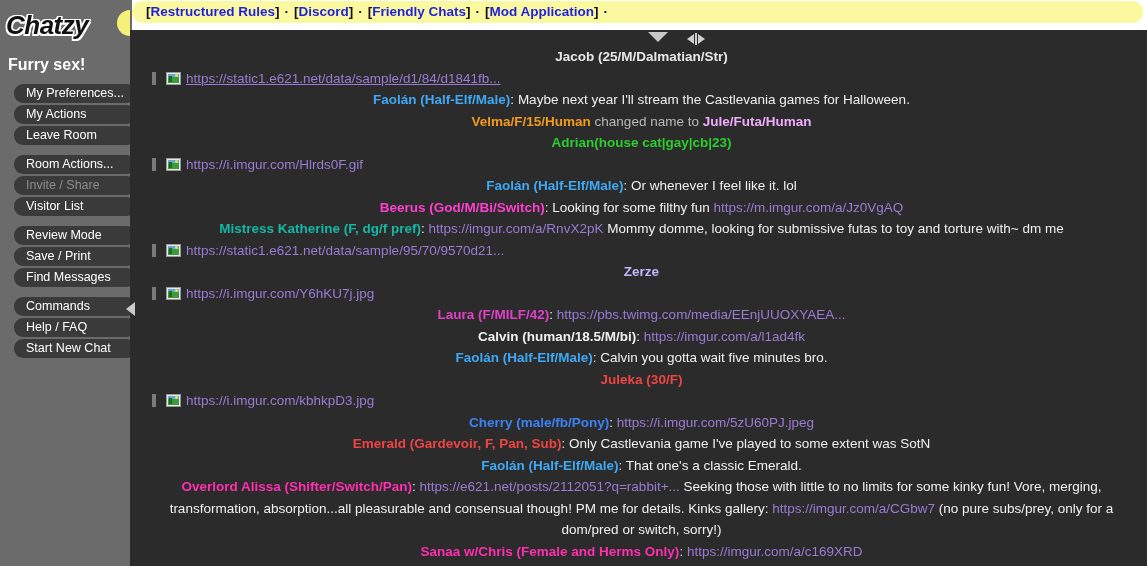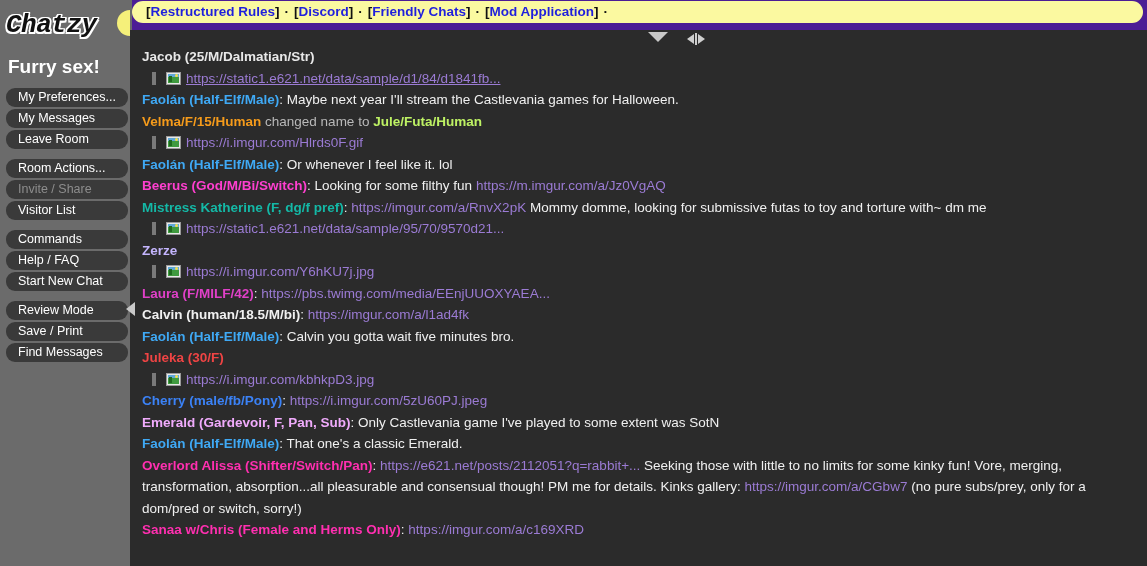--- a/index.html
+++ b/index.html
@@ -25,21 +25,21 @@
     background: #6b6b6b;
     position: relative;
     padding-top: 6px;
   }
   .logo-wrap {
     padding: 4px 0 0 6px;
     position: relative;
     height: 44px;
   }
   .logo {
-    font-family: Liberation Mono, monospace;
+    font-family: Liberation Sans, sans-serif;
     font-weight: bold;
     font-style: italic;
     font-size: 26px;
     color: #111111;
     letter-spacing: -0.5px;
     text-shadow:
       -1.5px -1.5px 0 #ffffff, 1.5px -1.5px 0 #ffffff,
       -1.5px 1.5px 0 #ffffff, 1.5px 1.5px 0 #ffffff,
       0px -1.5px 0 #ffffff, 0px 1.5px 0 #ffffff,
       -1.5px 0px 0 #ffffff, 1.5px 0px 0 #ffffff;
@@ -50,24 +50,24 @@
     position: absolute;
     width: 26px; height: 26px;
     border-radius: 50%;
     background: #f5f07a;
     right: -13px;
     top: 4px;
   }
   .room-title {
     color: #ffffff;
     font-weight: bold;
-    font-size: 19px;
+    font-size: 16px;
     padding: 6px 12px 10px 8px;
   }
-  .btn-group { margin-bottom: 10px; }
+  .btn-group { margin-bottom: 10px; margin-left: 8px; }
   .side-btn {
     display: block;
     width: 122px;
     margin: 0 0 2px 6px;
     height: 19px;
     line-height: 19px;
     background: #3a3a3a;
     color: #ffffff;
     font-size: 12.5px;
     padding-left: 12px;
@@ -102,21 +102,21 @@
     flex: 1;
     height: 566px;
     position: relative;
     background: #6b6b6b;
     padding-left: 2px;
   }
 
   
   #banner-area {
     height: 32px;
-    background: #4c1d95;
+    background: #ffffff;
     padding-top: 1px;
   }
   #banner {
     background: #fbf9a0;
     height: 22px;
     line-height: 22px;
     border-radius: 11px;
     margin-right: 4px;
     padding-left: 14px;
     font-size: 13.5px;
@@ -163,21 +163,21 @@
   #chatlog {
     position: absolute;
     top: 30px; left: 0; right: 0; bottom: 0;
     background: #2b2b2b;
     padding: 16px 6px 0 12px;
     overflow: hidden;
     font-size: 13.5px;
     line-height: 21.5px;
     color: #e8e8e8;
   }
-  .msg { white-space: normal; }
+  .msg { white-space: normal; text-align: center; }
   .nick { font-weight: bold; }
   .body { color: #f0f0f0; }
   .sysword { color: #b9b9b9; }
   a.link {
     color: #9b7bd4;
     text-decoration: none;
     word-break: break-all;
     cursor: pointer;
   }
   a.link.u { text-decoration: underline; }
@@ -220,37 +220,37 @@
 
   <div id="sidebar">
     <div class="logo-wrap">
       <span class="logo">Chatzy</span>
       <span class="yellow-dot"></span>
     </div>
     <div class="room-title">Furry sex!</div>
     <div id="sidebar-buttons">
         <div class="btn-group">
           <div class="side-btn"><span>My Preferences...</span></div>
-          <div class="side-btn"><span>My Messages</span></div>
+          <div class="side-btn"><span>My Actions</span></div>
           <div class="side-btn"><span>Leave Room</span></div>
         </div>
         <div class="btn-group">
           <div class="side-btn"><span>Room Actions...</span></div>
           <div class="side-btn disabled"><span>Invite / Share</span></div>
           <div class="side-btn"><span>Visitor List</span></div>
         </div>
         <div class="btn-group">
+          <div class="side-btn"><span>Review Mode</span></div>
+          <div class="side-btn"><span>Save / Print</span></div>
+          <div class="side-btn"><span>Find Messages</span></div>
+        </div>
+        <div class="btn-group">
           <div class="side-btn"><span>Commands</span></div>
           <div class="side-btn"><span>Help / FAQ</span></div>
           <div class="side-btn"><span>Start New Chat</span></div>
-        </div>
-        <div class="btn-group">
-          <div class="side-btn"><span>Review Mode</span></div>
-          <div class="side-btn"><span>Save / Print</span></div>
-          <div class="side-btn"><span>Find Messages</span></div>
         </div>
       </div>
     <div class="collapse-handle">
       <span class="tri"></span>
     </div>
   </div>
 
   <div id="right">
 
     <div id="banner-area">
@@ -265,34 +265,35 @@
           <polygon points="13,1 13,11 20,6" fill="#cfcfcf"></polygon>
           <rect x="10" y="0" width="2" height="12" fill="#cfcfcf"></rect>
         </svg>
       </span>
     </div>
 
     <div id="chatlog">
         <div class="msg"><span class="nick" style="color: rgb(232, 232, 232);">Jacob (25/M/Dalmatian/Str)</span></div>
         <div class="attach"><span class="att-bar"></span><span class="pic-icon"><i class="pic-sky"></i><i class="pic-hill"></i><i class="pic-tree"></i><i class="pic-sun"></i></span><a class="link u" href="#">https://static1.e621.net/data/sample/d1/84/d1841fb...</a></div>
         <div class="msg"><span class="nick" style="color: rgb(63, 169, 245);">Faolán (Half-Elf/Male)</span><span class="body">: </span><span class="body">Maybe next year I'll stream the Castlevania games for Halloween.</span></div>
-        <div class="msg"><span class="nick" style="color: rgb(245, 155, 27);">Velma/F/15/Human</span><span class="sysword"> changed name to </span><span class="nick" style="color: #bef264;">Jule/Futa/Human</span></div>
+        <div class="msg"><span class="nick" style="color: rgb(245, 155, 27);">Velma/F/15/Human</span><span class="sysword"> changed name to </span><span class="nick" style="color: #f0abfc;">Jule/Futa/Human</span></div>
+        <div class="msg"><span class="nick" style="color: rgb(46, 204, 46);">Adrian(house cat|gay|cb|23)</span></div>
         <div class="attach"><span class="att-bar"></span><span class="pic-icon"><i class="pic-sky"></i><i class="pic-hill"></i><i class="pic-tree"></i><i class="pic-sun"></i></span><a class="link" href="#">https://i.imgur.com/Hlrds0F.gif</a></div>
         <div class="msg"><span class="nick" style="color: rgb(63, 169, 245);">Faolán (Half-Elf/Male)</span><span class="body">: </span><span class="body">Or whenever I feel like it. lol</span></div>
         <div class="msg"><span class="nick" style="color: rgb(255, 63, 208);">Beerus (God/M/Bi/Switch)</span><span class="body">: </span><span class="body">Looking for some filthy fun </span><a class="link" href="#">https://m.imgur.com/a/Jz0VgAQ</a></div>
         <div class="msg"><span class="nick" style="color: #14b8a6;">Mistress Katherine (F, dg/f pref)</span><span class="body">: </span><a class="link" href="#">https://imgur.com/a/RnvX2pK</a><span class="body"> Mommy domme, looking for submissive futas to toy and torture with~ dm me</span></div>
         <div class="attach"><span class="att-bar"></span><span class="pic-icon"><i class="pic-sky"></i><i class="pic-hill"></i><i class="pic-tree"></i><i class="pic-sun"></i></span><a class="link" href="#">https://static1.e621.net/data/sample/95/70/9570d21...</a></div>
         <div class="msg"><span class="nick" style="color: #c4b5fd;">Zerze</span></div>
         <div class="attach"><span class="att-bar"></span><span class="pic-icon"><i class="pic-sky"></i><i class="pic-hill"></i><i class="pic-tree"></i><i class="pic-sun"></i></span><a class="link" href="#">https://i.imgur.com/Y6hKU7j.jpg</a></div>
         <div class="msg"><span class="nick" style="color: rgb(224, 64, 200);">Laura (F/MILF/42)</span><span class="body">: </span><a class="link" href="#">https://pbs.twimg.com/media/EEnjUUOXYAEA...</a></div>
         <div class="msg"><span class="nick" style="color: rgb(240, 240, 240);">Calvin (human/18.5/M/bi)</span><span class="body">: </span><a class="link" href="#">https://imgur.com/a/l1ad4fk</a></div>
         <div class="msg"><span class="nick" style="color: rgb(63, 169, 245);">Faolán (Half-Elf/Male)</span><span class="body">: </span><span class="body">Calvin you gotta wait five minutes bro.</span></div>
         <div class="msg"><span class="nick" style="color: #ef4444;">Juleka (30/F)</span></div>
         <div class="attach"><span class="att-bar"></span><span class="pic-icon"><i class="pic-sky"></i><i class="pic-hill"></i><i class="pic-tree"></i><i class="pic-sun"></i></span><a class="link" href="#">https://i.imgur.com/kbhkpD3.jpg</a></div>
         <div class="msg"><span class="nick" style="color: #3b82f6;">Cherry (male/fb/Pony)</span><span class="body">: </span><a class="link" href="#">https://i.imgur.com/5zU60PJ.jpeg</a></div>
-        <div class="msg"><span class="nick" style="color: #f0abfc;">Emerald (Gardevoir, F, Pan, Sub)</span><span class="body">: </span><span class="body">Only Castlevania game I've played to some extent was SotN</span></div>
+        <div class="msg"><span class="nick" style="color: #ef4444;">Emerald (Gardevoir, F, Pan, Sub)</span><span class="body">: </span><span class="body">Only Castlevania game I've played to some extent was SotN</span></div>
         <div class="msg"><span class="nick" style="color: rgb(63, 169, 245);">Faolán (Half-Elf/Male)</span><span class="body">: </span><span class="body">That one's a classic Emerald.</span></div>
         <div class="msg"><span class="nick" style="color: rgb(255, 47, 176);">Overlord Alissa (Shifter/Switch/Pan)</span><span class="body">: </span><a class="link" href="#">https://e621.net/posts/2112051?q=rabbit+...</a><span class="body"> Seeking those with little to no limits for some kinky fun! Vore, merging, transformation, absorption...all pleasurable and consensual though! PM me for details. Kinks gallery: </span><a class="link" href="#">https://imgur.com/a/CGbw7</a><span class="body"> (no pure subs/prey, only for a dom/pred or switch, sorry!)</span></div>
         <div class="msg"><span class="nick" style="color: rgb(255, 47, 176);">Sanaa w/Chris (Female and Herms Only)</span><span class="body">: </span><a class="link" href="#">https://imgur.com/a/c169XRD</a></div>
       </div>
 
   </div>
 </div>
 
 </body></html>

